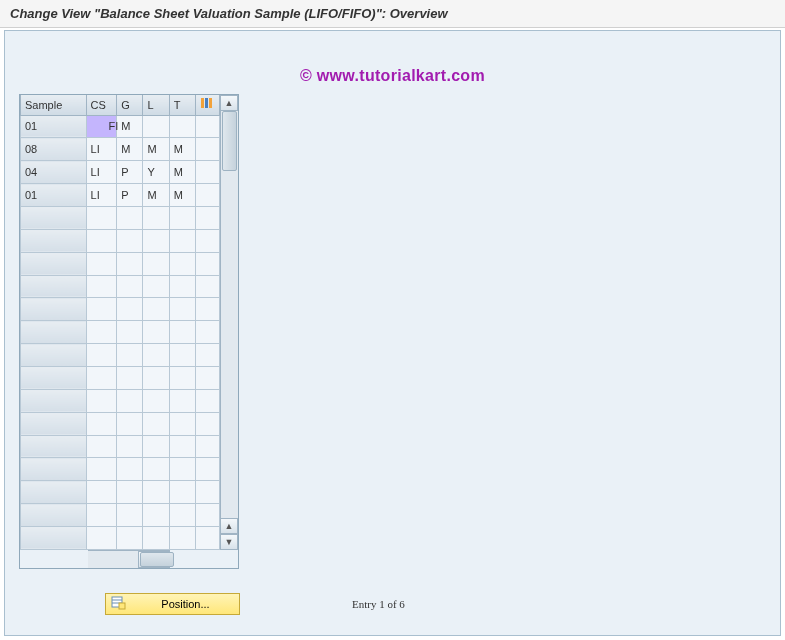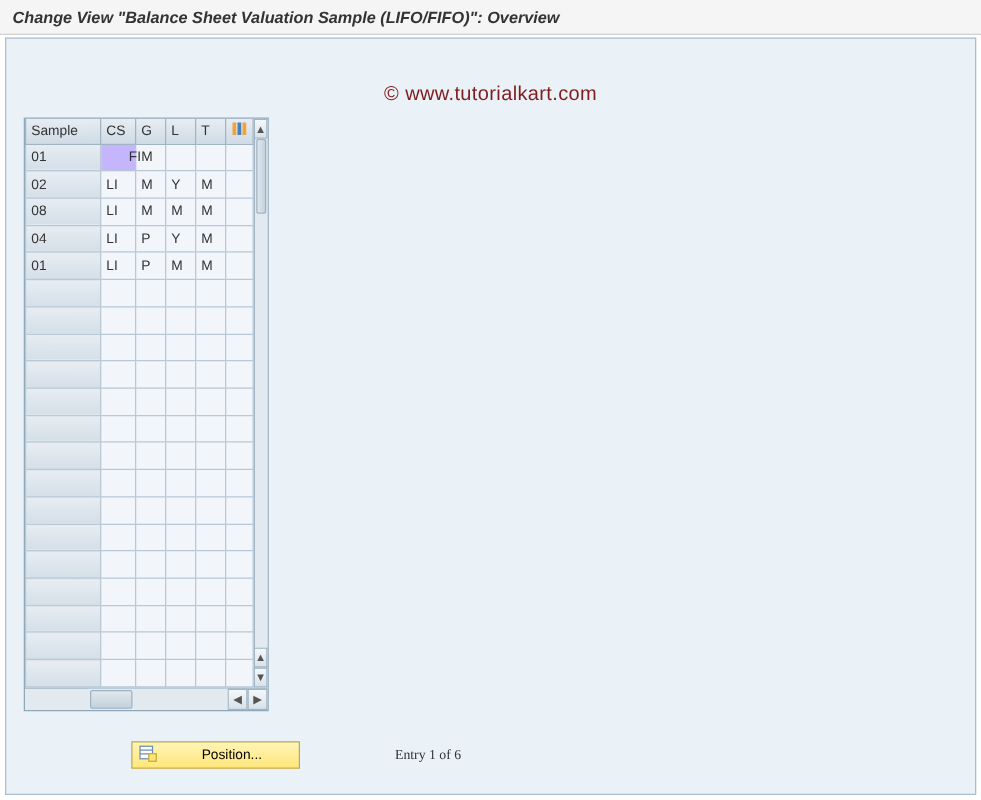--- a/index.html
+++ b/index.html
@@ -29,37 +29,38 @@
       bottom: 4px;
       background: #eaf1f7;
       border: 1px solid #a9bfcf;
     }
     .watermark {
       position: absolute;
       top: 36px;
       left: 50%;
       transform: translateX(-50%);
       font-size: 16px;
-      color: #7f1d1d;
-      font-weight: 400;
+      color: #a21caf;
+      font-weight: 700;
       pointer-events: none;
       z-index: 5;
       letter-spacing: 0.3px;
       text-align: center;
     }
     .grid-wrapper {
       position: absolute;
       top: 63px;
       left: 14px;
-      width: 196px;
+      width: 220px;
       height: 475px;
       border: 1px solid #8fa8ba;
       background: #eaf1f7;
       display: flex;
       flex-direction: column;
+      align-items: center;
     }
     .grid-scroll {
       display: flex;
       flex: 1;
       overflow: hidden;
     }
     .grid-table {
       border-collapse: collapse;
       table-layout: fixed;
       font-size: 11px;
@@ -173,21 +174,21 @@
     }
     .hscroll .spacer {
       width: 50px;
     }
     .footer {
       position: absolute;
       bottom: 20px;
       left: 100px;
       display: flex;
       align-items: center;
-      gap: 76px;
+      gap: 112px;
     }
     .position-btn {
       width: 135px;
       height: 22px;
       background: linear-gradient(to bottom, #fff4b6, #ffe77a);
       border: 1px solid #c6a938;
       text-align: center;
       font-size: 11px;
       line-height: 20px;
       cursor: pointer;
@@ -235,28 +236,20 @@
             </th>
           </tr>
         </thead>
         <tbody id="grid-body">
             <tr>
               <td class="sample-col">01</td>
               <td class="sel">FI</td>
               <td>M</td>
               <td></td>
               <td></td>
-              <td></td>
-            </tr>
-            <tr>
-              <td class="sample-col">02</td>
-              <td class="">LI</td>
-              <td>M</td>
-              <td>Y</td>
-              <td>M</td>
               <td></td>
             </tr>
             <tr>
               <td class="sample-col">08</td>
               <td class="">LI</td>
               <td>M</td>
               <td>M</td>
               <td>M</td>
               <td></td>
             </tr>

